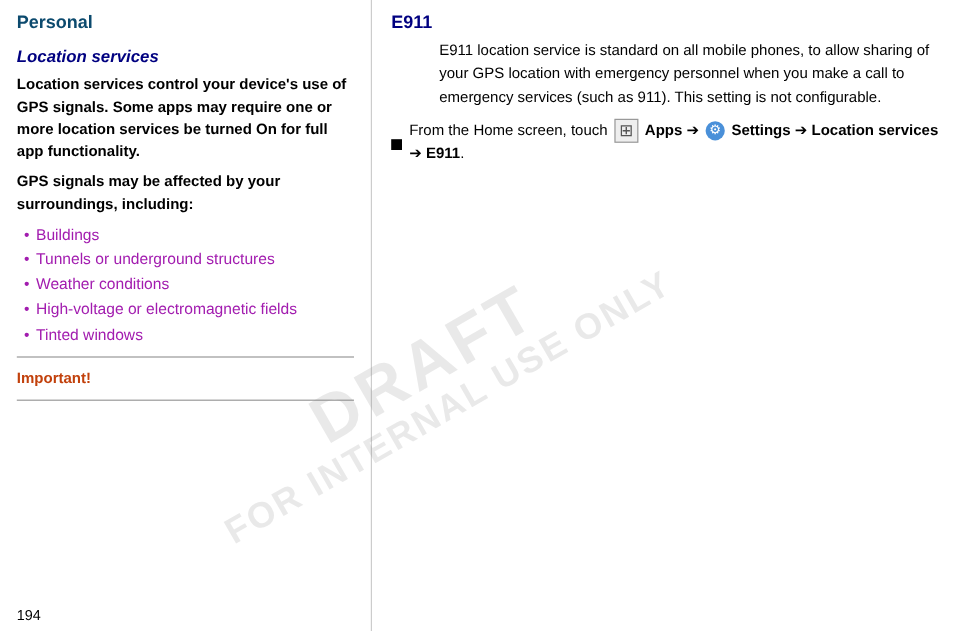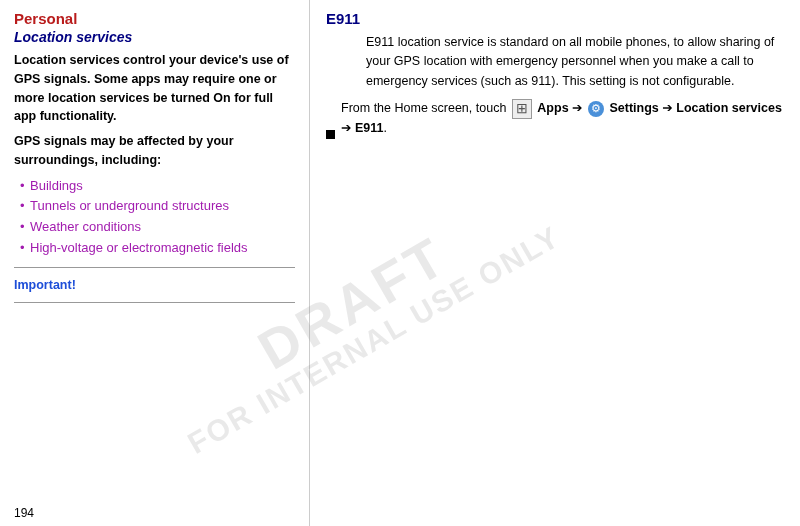--- a/index.html
+++ b/index.html
@@ -26,22 +26,22 @@
       width: 310px;
       padding: 10px 14px 10px 14px;
       border-right: 1px solid #ccc;
       font-size: 13px;
       color: #000;
     }
 
     .section-title {
       font-size: 15px;
       font-weight: bold;
-      color: #b91c1c;
-      margin-bottom: 2px;
+      color: #0c4a6e;
+      margin-bottom: 12px;
     }
 
     .subsection-title {
       font-size: 14px;
       font-style: italic;
       font-weight: bold;
       color: #000080;
       margin-bottom: 6px;
     }
 
@@ -77,21 +77,21 @@
       border: none;
       border-top: 1px solid #999;
       margin: 8px 0;
     }
 
     .important-block {
       display: flex;
       gap: 5px;
       font-size: 12.5px;
       line-height: 1.5;
-      color: #1d4ed8;
+      color: #c2410c;
     }
 
     .important-label {
       font-weight: bold;
       font-size: 12.5px;
       white-space: nowrap;
     }
 
     .important-text {
       flex: 1;
@@ -116,21 +116,21 @@
       font-size: 12.5px;
       line-height: 1.55;
       margin-bottom: 8px;
       color: #000;
       margin-left: 40px;
     }
 
     .instruction-item {
       display: flex;
       gap: 6px;
-      align-items: flex-end;
+      align-items: center;
       font-size: 12.5px;
       line-height: 1.5;
     }
 
     .square-bullet {
       display: inline-block;
       width: 9px;
       height: 9px;
       background: #000;
       margin-top: 3px;
@@ -241,20 +241,21 @@
     <div class="subsection-title">Location services</div>
 
     <p class="body-text">Location services control your device's use of GPS signals. Some apps may require one or more location services be turned On for full app functionality.</p>
     <p class="body-text">GPS signals may be affected by your surroundings, including:</p>
 
     <ul class="bullet-list">
       <li><span>Buildings</span></li>
       <li><span>Tunnels or underground structures</span></li>
       <li><span>Weather conditions</span></li>
       <li><span>High-voltage or electromagnetic fields</span></li>
+      <li><span>Tinted windows</span></li>
     </ul>
 
     <hr class="divider">
 
     <div class="important-block">
       <span class="important-label">Important!</span>
     </div>
 
     <hr class="divider">
   </div>

